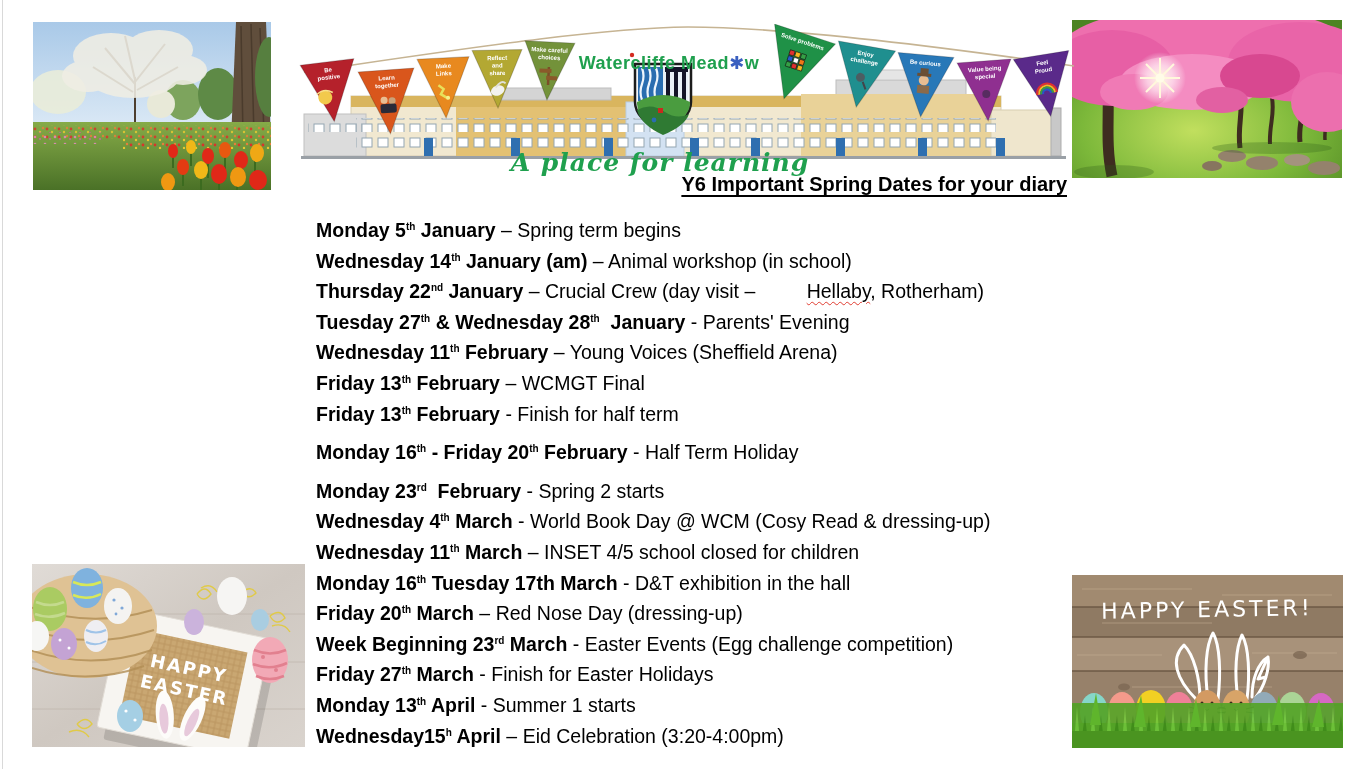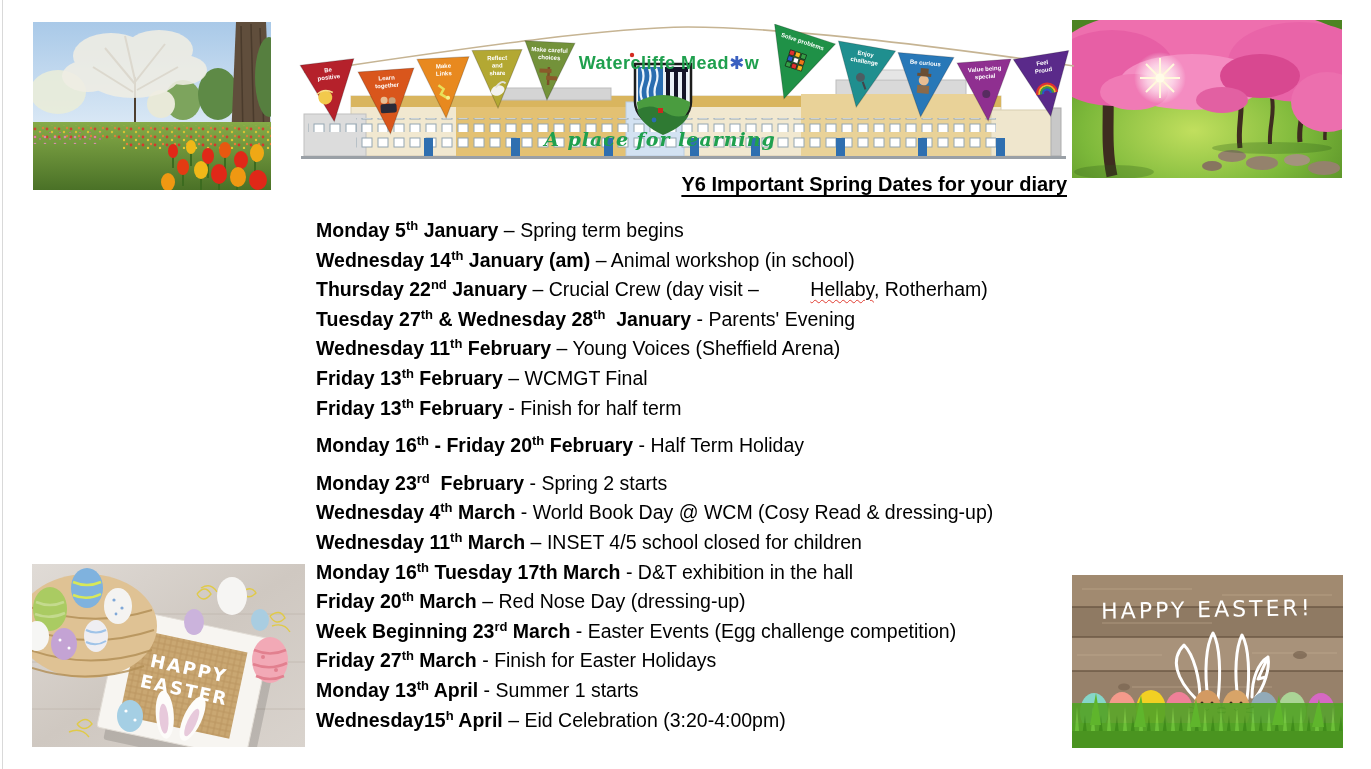--- a/index.html
+++ b/index.html
@@ -2,36 +2,36 @@
 <html><head>
 <meta charset="utf-8">
 <style>
   html,body{margin:0;padding:0;background:#fff;}
   body{width:1371px;height:769px;position:relative;overflow:hidden;
        font-family:"Liberation Sans","DejaVu Sans",sans-serif;color:#000;}
   .abs{position:absolute;}
   #page-edge{left:2px;top:0;width:1px;height:769px;background:#d9d9d9;}
 
   
-  #tagline{left:360px;top:128px;width:600px;text-align:center;
+  #tagline{left:360px;top:148px;width:600px;text-align:center;
            font-family:"DejaVu Serif","Liberation Serif",serif;
-           font-style:italic;font-weight:bold;font-size:19px;color:#1fa04e;
+           font-style:italic;font-weight:bold;font-size:25px;color:#1fa04e;
            letter-spacing:1px;}
   #main-heading{left:367px;top:173px;width:700px;text-align:right;
                 font-size:20px;font-weight:bold;
                 text-decoration:underline;text-decoration-thickness:2px;
                 text-underline-offset:4px;}
 
   
   #events{left:316px;top:217px;width:1000px;font-size:19.5px;line-height:27.6px;
           white-space:pre-wrap;}
   .event-group{margin-top:8px;}
   .event-group:first-child{margin-top:0;}
   .date{font-weight:bold;}
-  .sup{font-size:13px;position:relative;top:-7px;}
+  .sup{font-size:10px;position:relative;top:-7px;}
   .misspelled{text-decoration:underline;text-decoration-style:wavy;
               text-decoration-color:#e03c31;text-decoration-thickness:1px;
               text-underline-offset:3px;margin-left:46px;}
 
   
   #banner-svg{left:296px;top:24px;}
   .flag-text{font-size:6px;fill:#ffffff;font-weight:bold;
              font-family:"Liberation Sans",sans-serif;}
   #school-name-text{font-size:18px;font-weight:bold;fill:#1fa04e;letter-spacing:.5px;}
 

